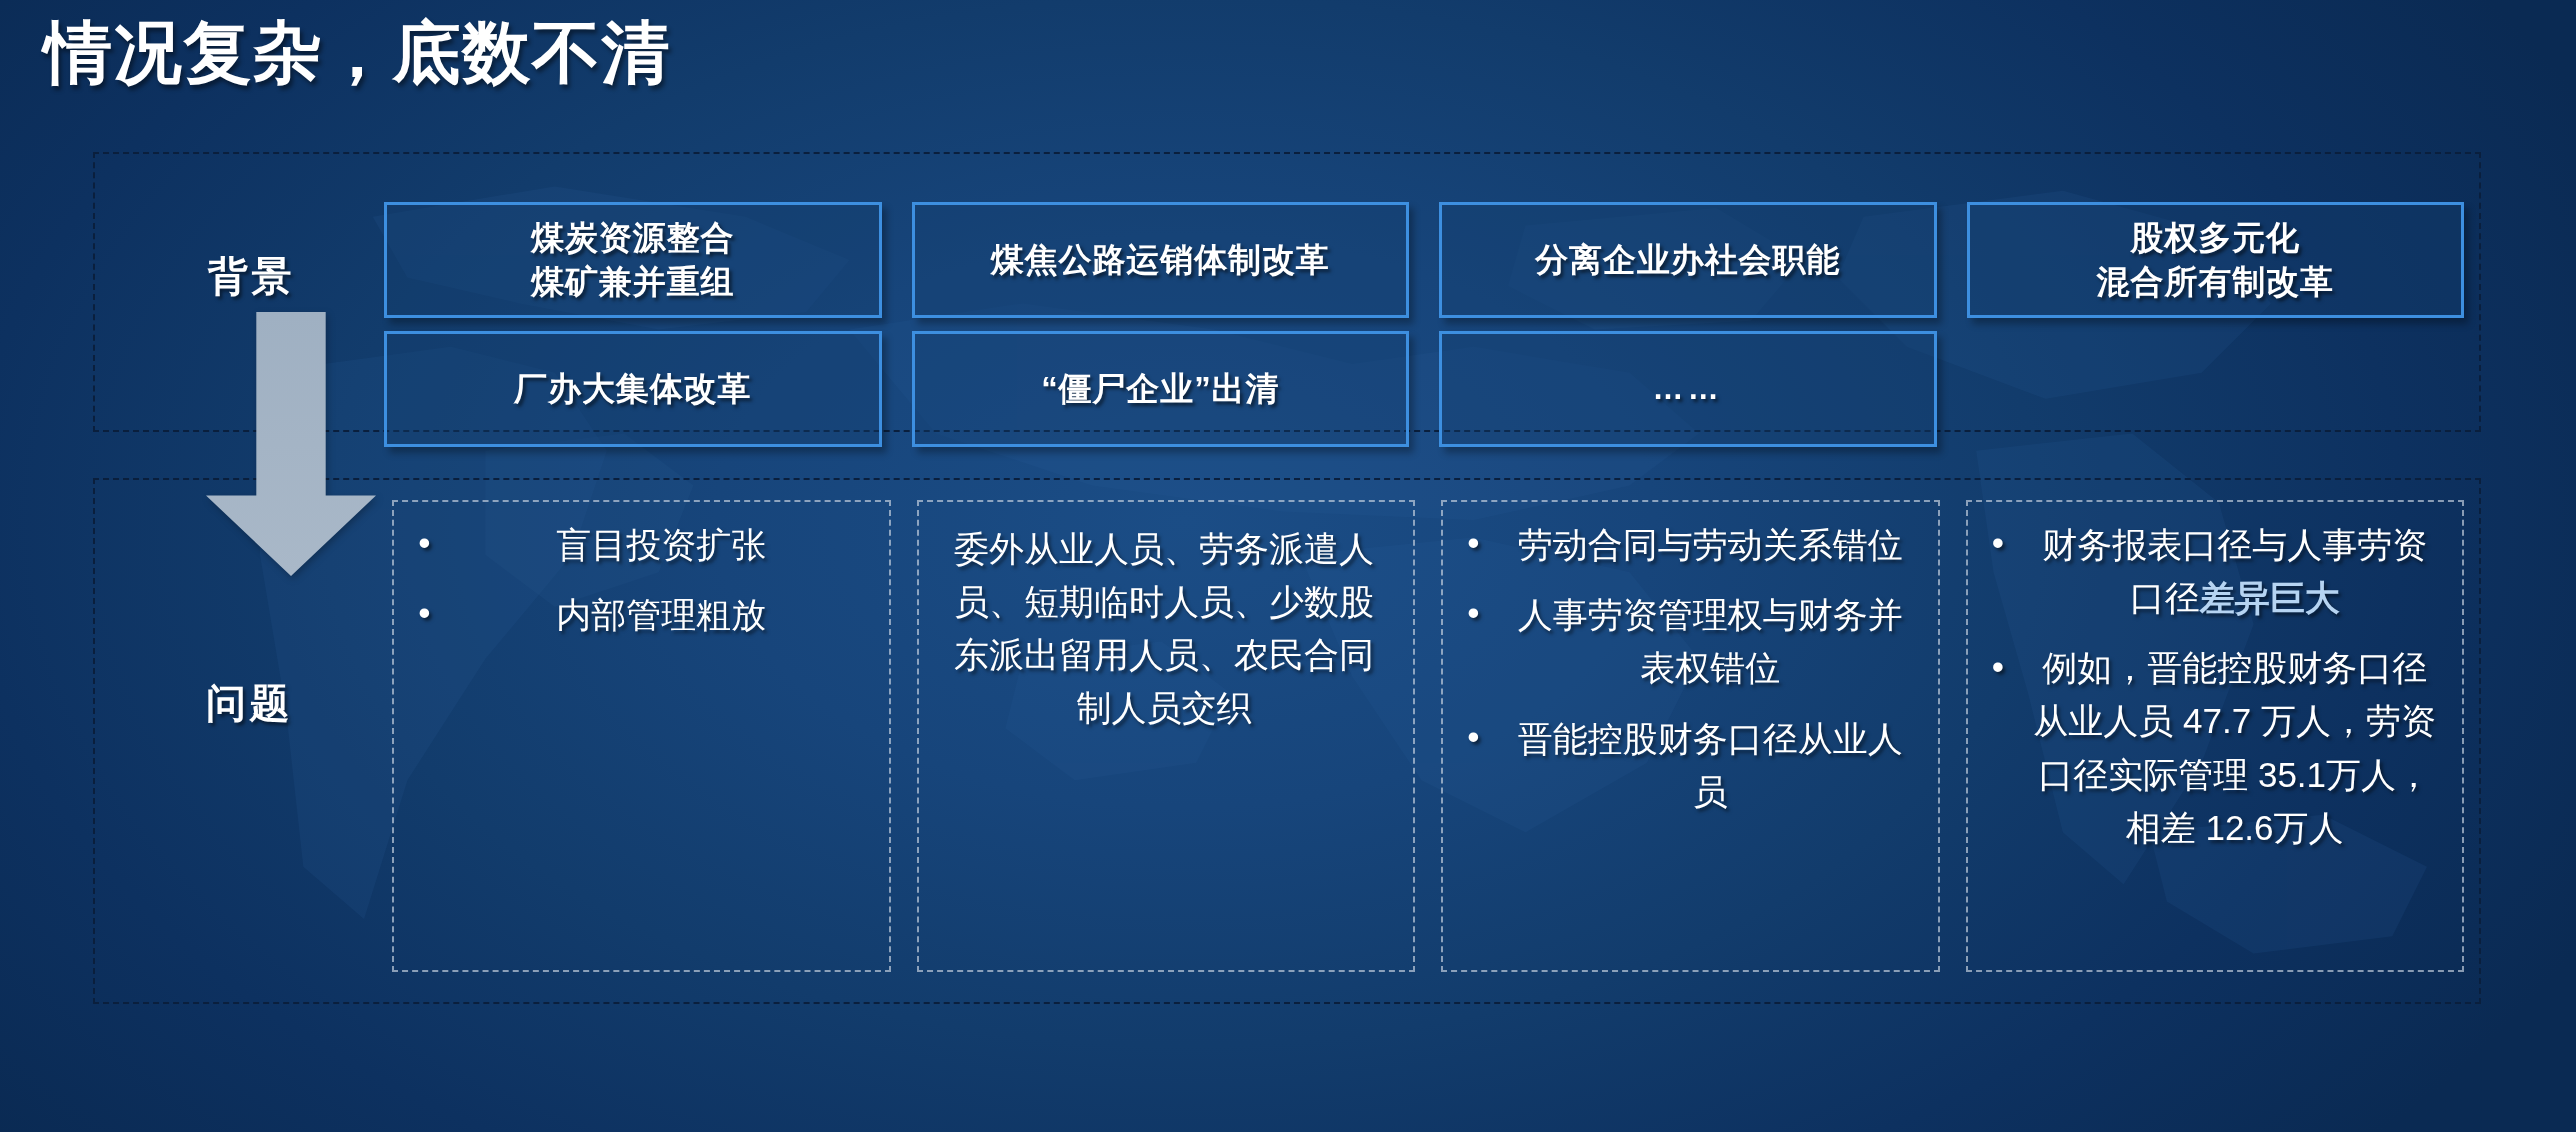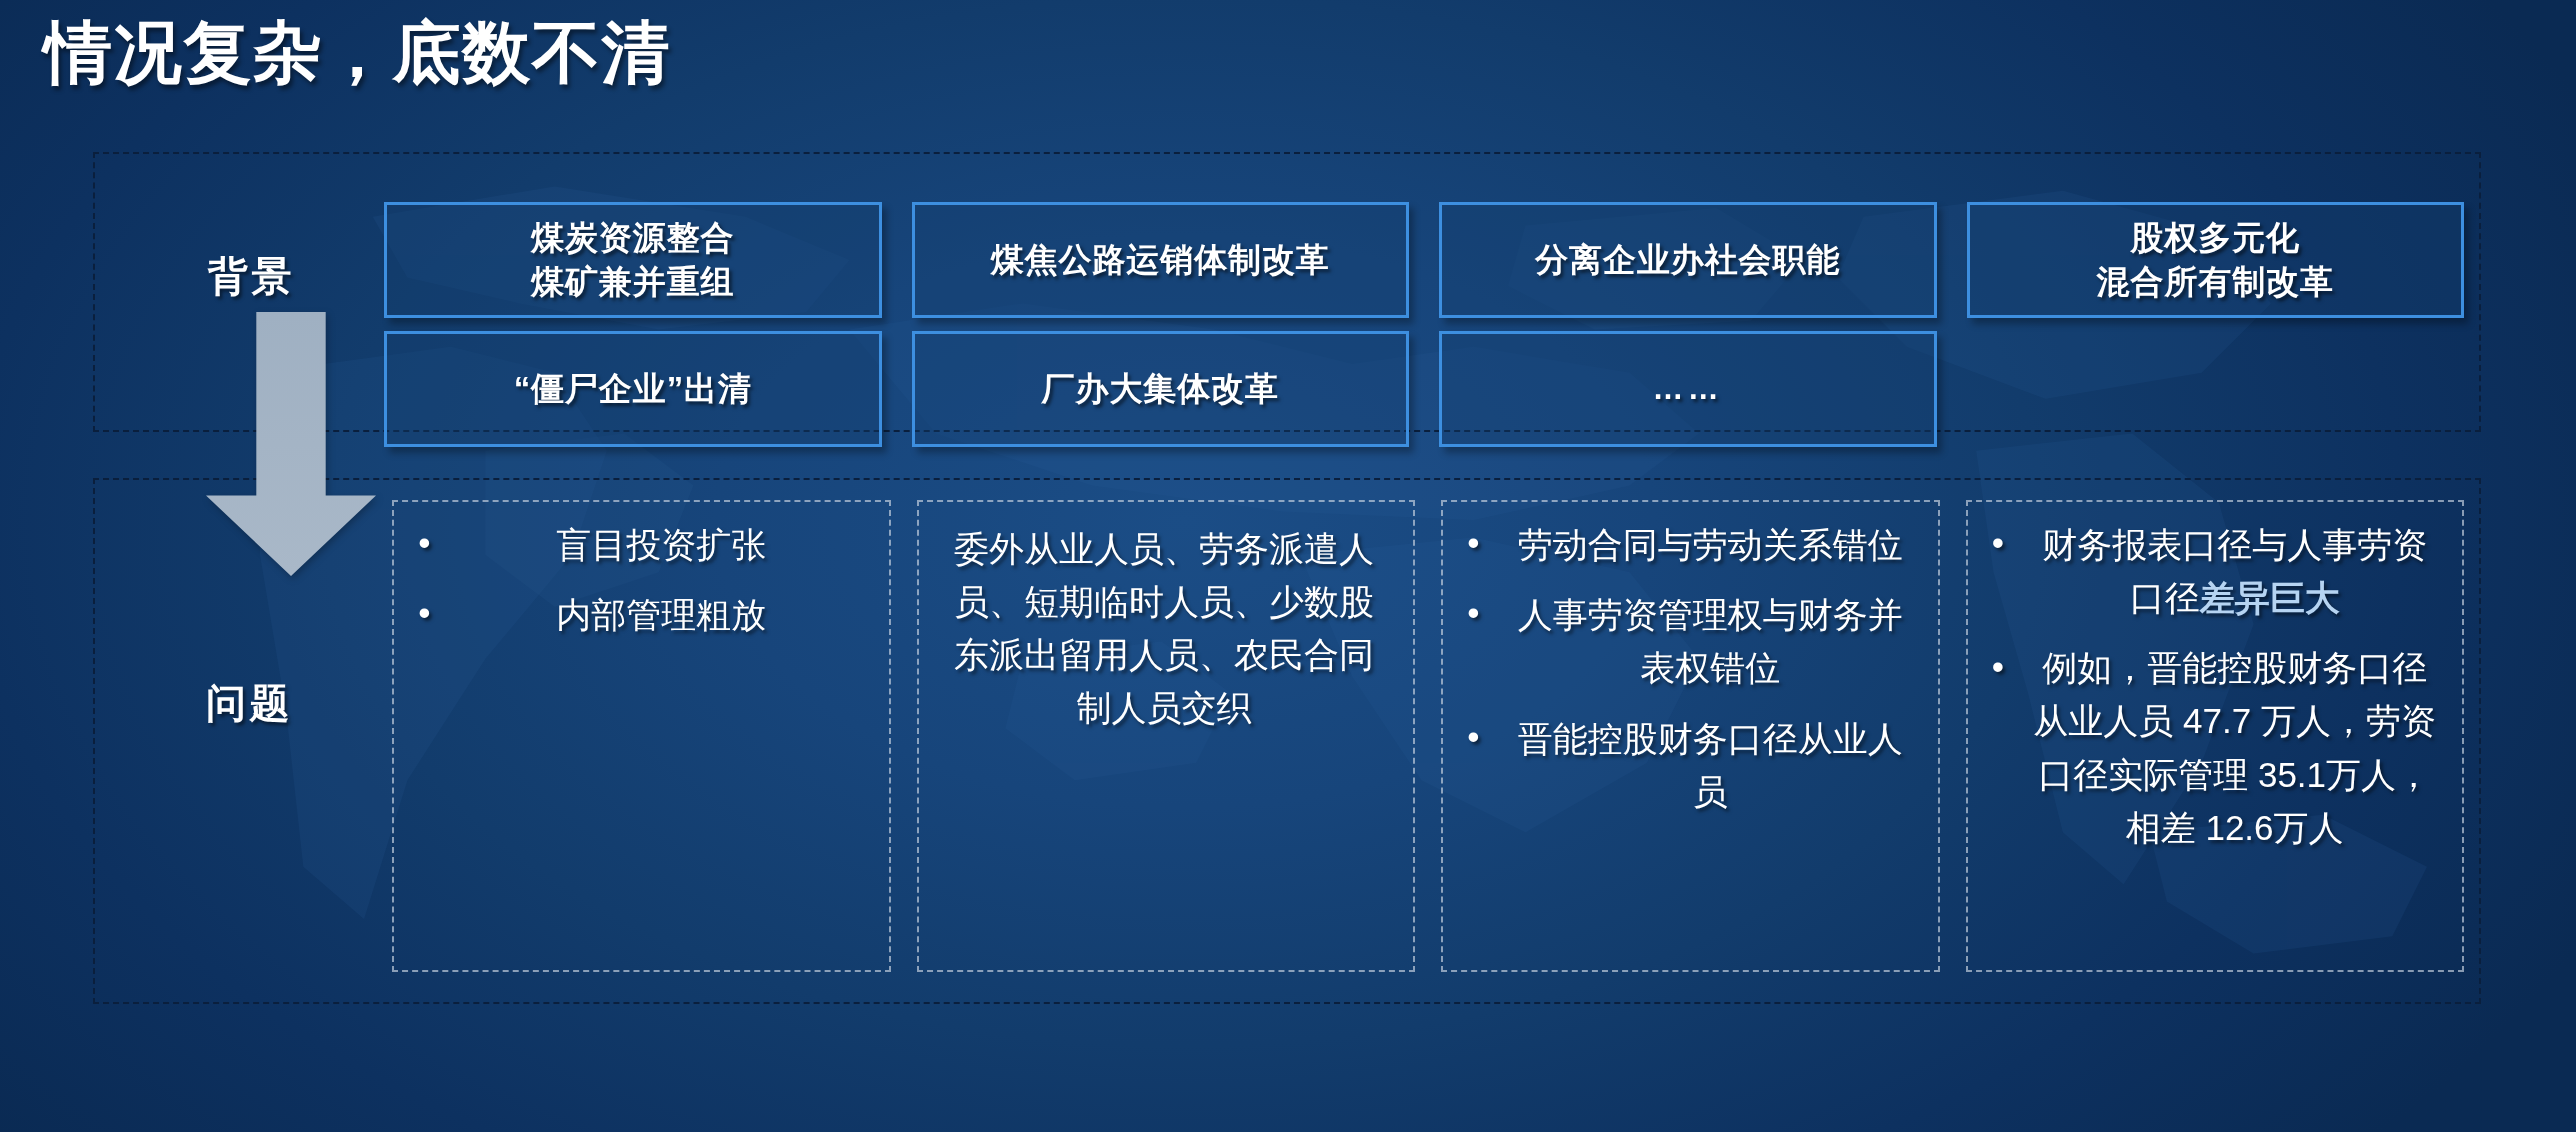--- a/index.html
+++ b/index.html
@@ -221,22 +221,22 @@
     </svg>
   </div>
 
   <div class="bg-grid">
     <div class="topic-box">煤炭资源整合
 煤矿兼并重组</div>
     <div class="topic-box">煤焦公路运销体制改革</div>
     <div class="topic-box">分离企业办社会职能</div>
     <div class="topic-box">股权多元化
 混合所有制改革</div>
+    <div class="topic-box">厂办大集体改革</div>
     <div class="topic-box">“僵尸企业”出清</div>
-    <div class="topic-box">厂办大集体改革</div>
     <div class="topic-box ellipsis">……</div>
   </div>
 
   <div class="pb-grid">
 
     <div class="pb-col">
       <ul class="bullets">
         <li>盲目投资扩张</li>
         <li>内部管理粗放</li>
       </ul>

